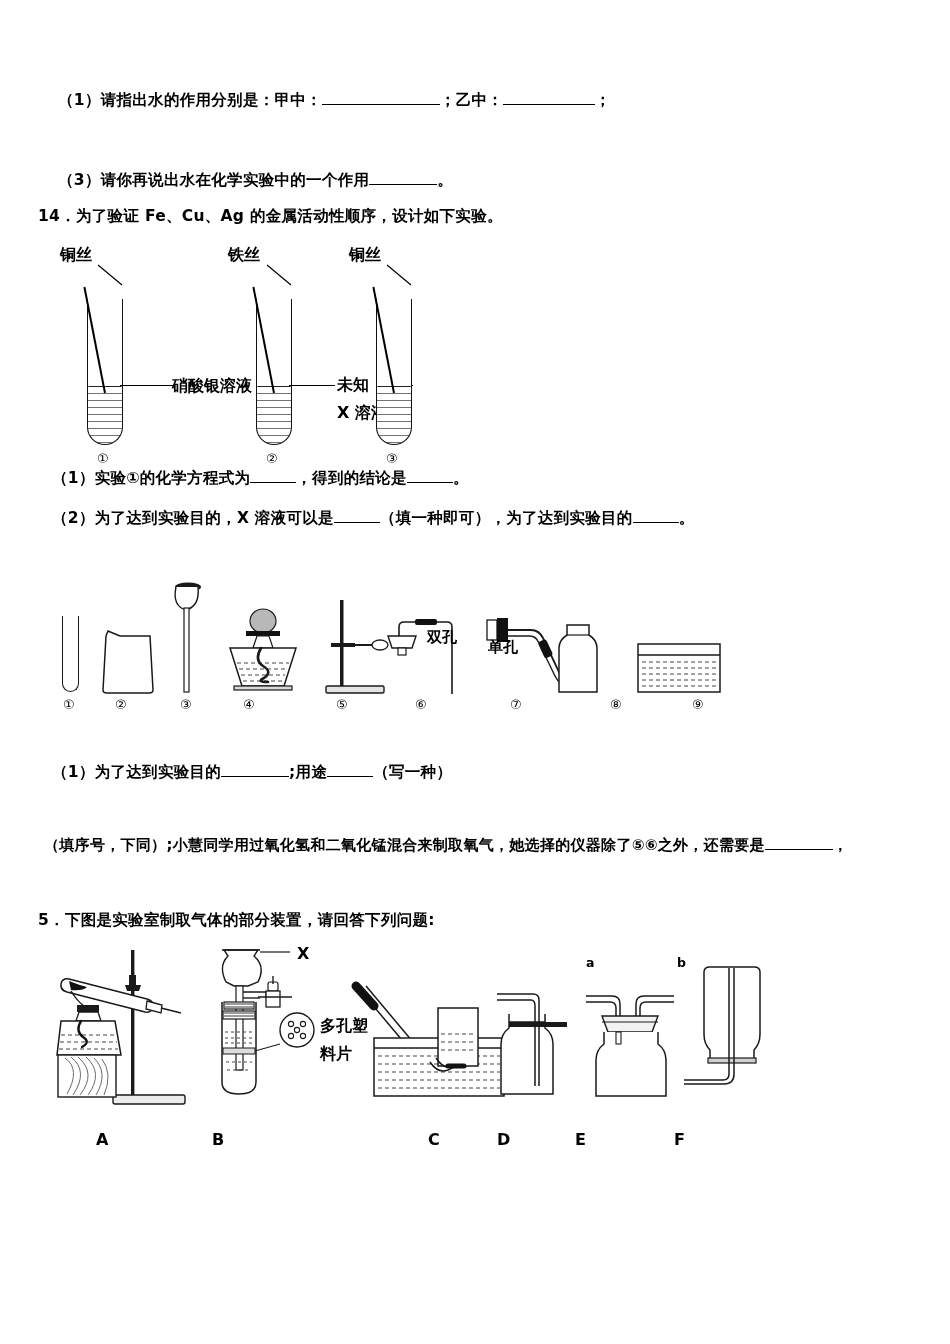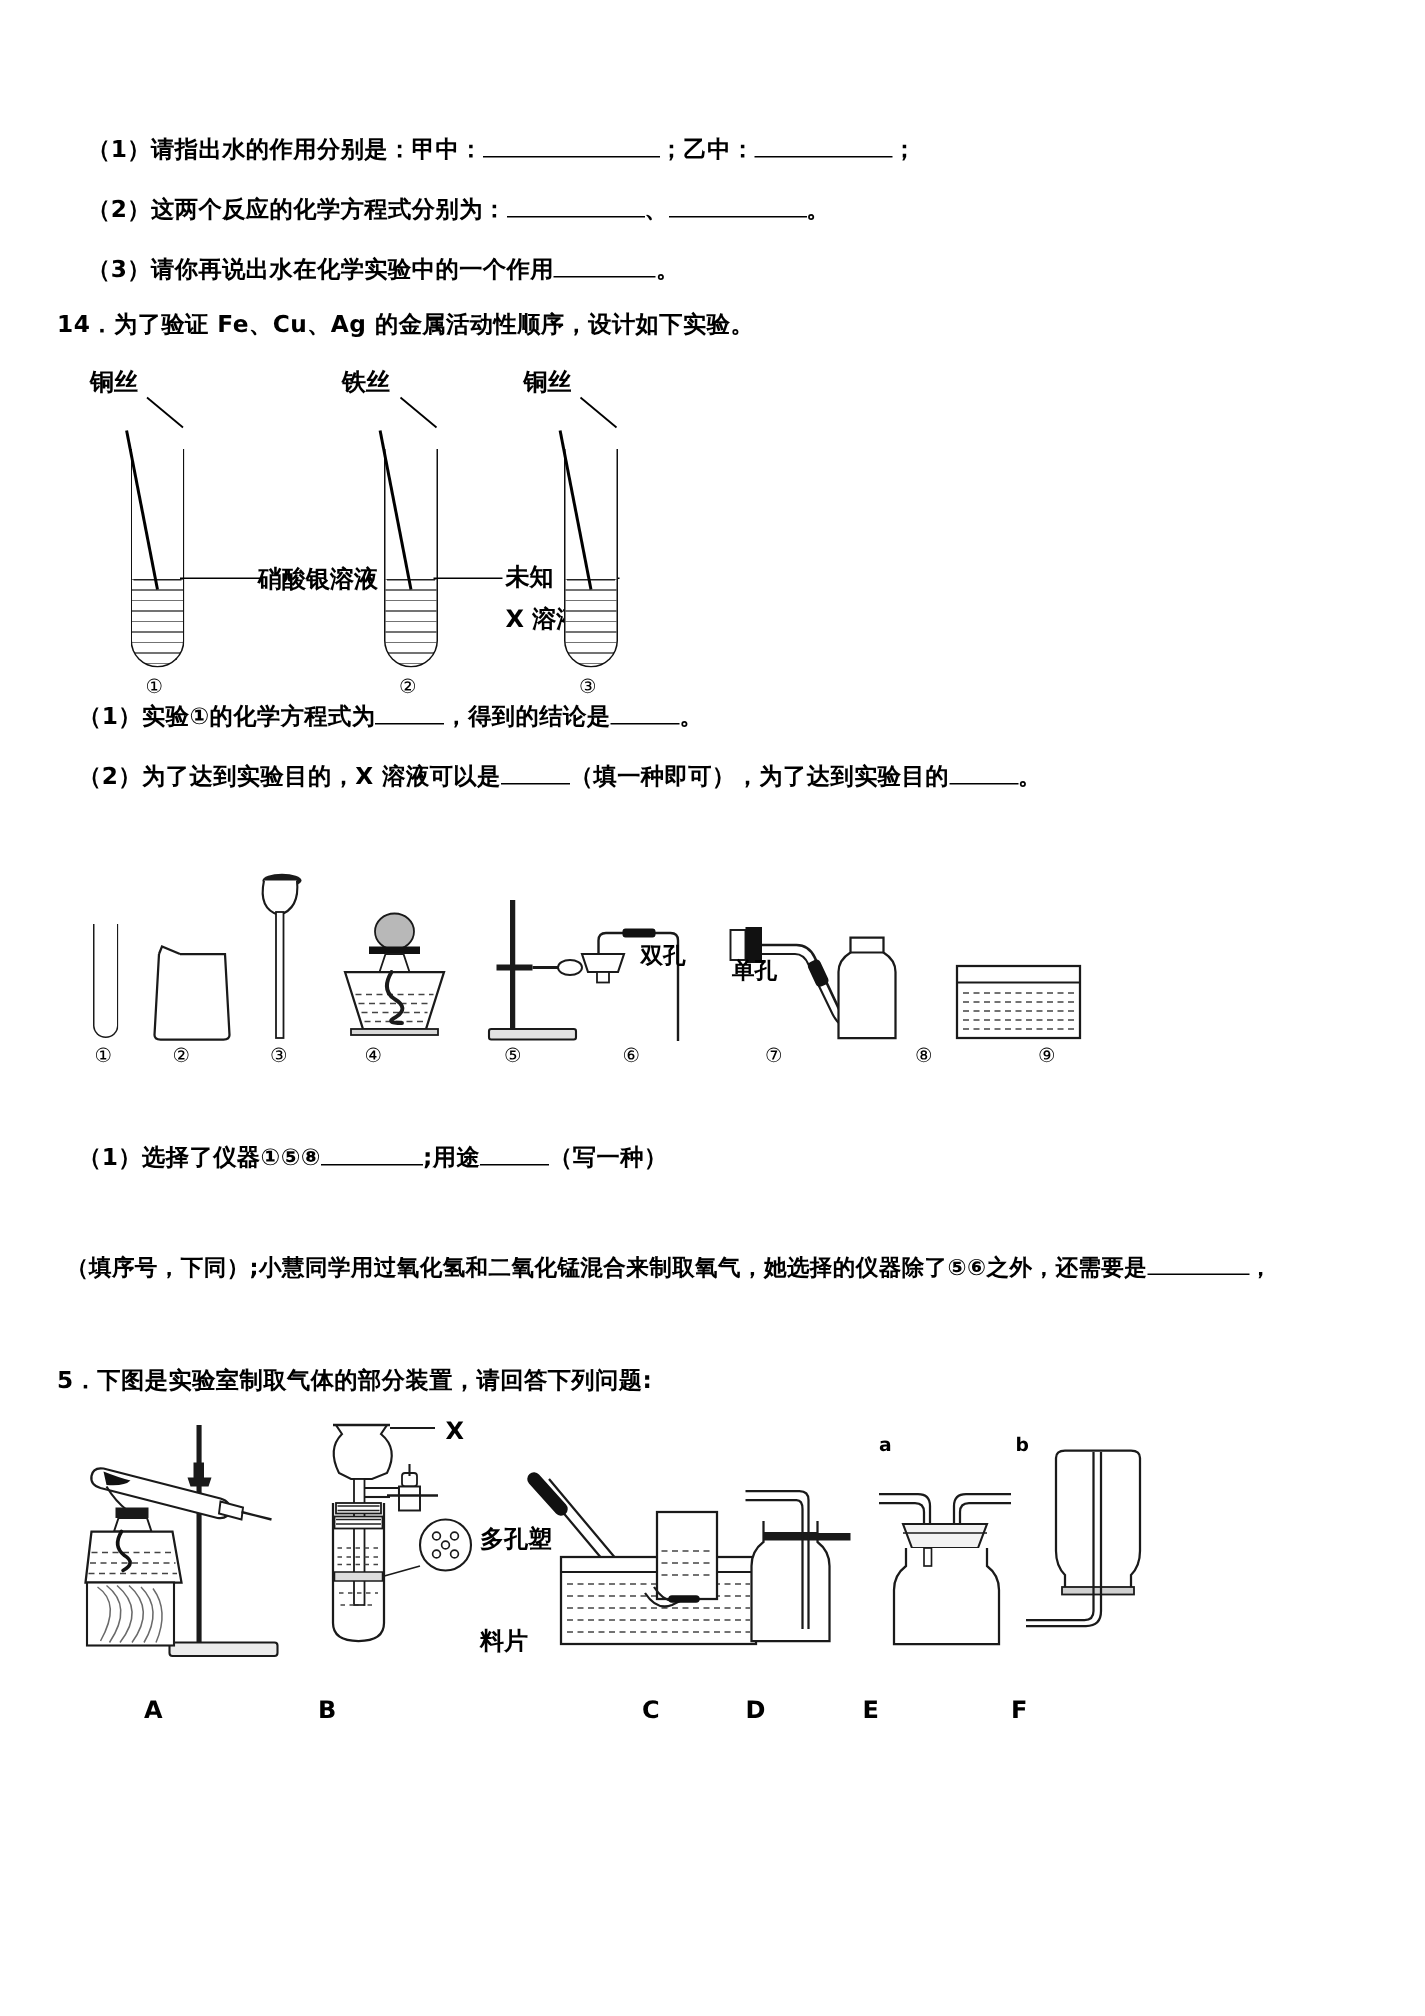--- a/index.html
+++ b/index.html
@@ -104,23 +104,20 @@
 </style>
 </head>
 <body>
 
 <div class="page">
 
   <div class="qline" style="left:58px; top:88px;">
     <span>（1）</span><span>请指出水的作用分别是：甲中：</span><span class="blank bk-xl"></span><span>；乙中：</span><span class="blank bk-l"></span><span>；</span>
   </div>
 
-  <div class="qline" style="left:58px; top:128px;">
-    <span>（2）</span><span>这两个反应的化学方程式分别为：</span><span class="blank bk-l"></span><span>、</span><span class="blank bk-l"></span><span>。</span>
-  </div>
 
   <div class="qline" style="left:58px; top:168px;">
     <span>（3）</span><span>请你再说出水在化学实验中的一个作用</span><span class="blank bk-m"></span><span>。</span>
   </div>
 
   <div class="qline" style="left:38px; top:207px;">
     <span>14．</span><span>为了验证 Fe、Cu、Ag 的金属活动性顺序，设计如下实验。</span>
   </div>
 
   <div class="fig" style="left:60px; top:245px; width:420px; height:205px;">
@@ -278,21 +275,21 @@
           <line x1="6" y1="32" x2="80" y2="32"></line>
           <line x1="6" y1="38" x2="80" y2="38"></line>
           <line x1="6" y1="44" x2="80" y2="44"></line>
         </g>
       </svg>
     </div>
     <div class="ser" style="left:652px; top:117px;">⑨</div>
   </div>
 
   <div class="qline" style="left:52px; top:760px;">
-    <span>（1）</span><span>选择了仪器①⑤⑧</span><span class="blank bk-m"></span><span>;用途</span><span class="blank bk-s"></span><span>（写一种）</span>
+    <span>（1）</span><span>为了达到实验目的</span><span class="blank bk-m"></span><span>;用途</span><span class="blank bk-s"></span><span>（写一种）</span>
   </div>
 
 
   <div class="qline" style="left:44px; top:834px; font-size:15px;">
     <span>（填序号，下同）;小慧同学用过氧化氢和二氧化锰混合来制取氧气，她选择的仪器除了⑤⑥之外，还需要是</span><span class="blank bk-m"></span><span>，</span>
   </div>
 
 
   <div class="qline" style="left:38px; top:911px;">
     <span>5．</span><span>下图是实验室制取气体的部分装置，请回答下列问题:</span>
@@ -386,21 +383,21 @@
           <circle cx="89" cy="82" r="2.6"></circle>
             <circle cx="101" cy="82" r="2.6"></circle>
           <circle cx="95" cy="88" r="2.6"></circle>
           <circle cx="89" cy="94" r="2.6"></circle>
             <circle cx="101" cy="94" r="2.6"></circle>
         </g>
       </svg>
     </div>
     <div class="lbl" style="left:257px; top:4px;">X</div>
     <div class="lbl" style="left:280px; top:76px;">多孔塑</div>
-    <div class="lbl" style="left:280px; top:104px;margin-top:40px;">料片</div>
+    <div class="lbl" style="left:280px; top:104px;">料片</div>
 
     <div class="ap" style="left:312px; top:44px;">
       <svg width="165" height="125">
 
         <path d="M8 6 L60 68 Q66 76 78 78" fill="none" stroke="#1a1a1a" stroke-width="1.5"></path>
         <path d="M14 2 L66 64 Q72 72 84 74" fill="none" stroke="#1a1a1a" stroke-width="1.5"></path>
         <path d="M4 2 L22 22" stroke="#111" stroke-width="9" stroke-linecap="round"></path>
 
         <rect x="22" y="54" width="130" height="58" fill="#fff" stroke="#1a1a1a" stroke-width="1.5"></rect>
         <line x1="22" y1="64" x2="152" y2="64" stroke="#1a1a1a" stroke-width="1.4"></line>

